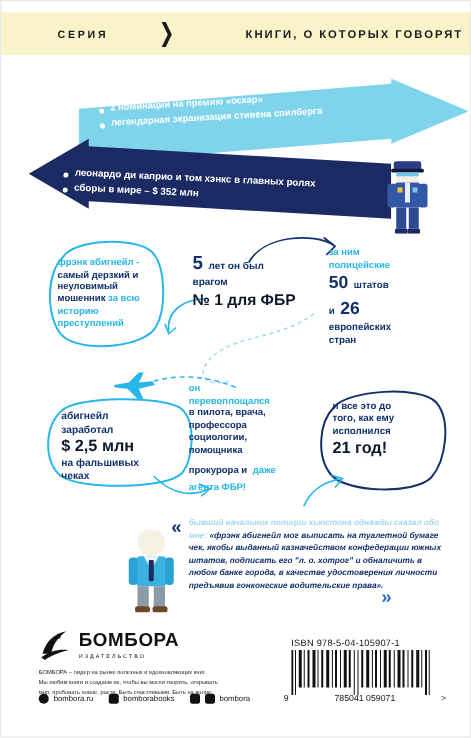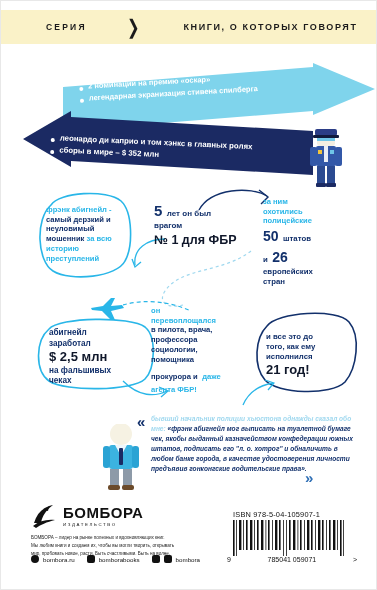--- a/index.html
+++ b/index.html
@@ -27,21 +27,21 @@
   .series-band .lbl{
     font-size:8.5px;font-weight:bold;letter-spacing:2.2px;
     color:#1b1b1b;margin-left:45px;
   }
   .series-band .chev{
     margin-left:38px;font-size:20px;color:#1b1b1b;font-weight:300;
     line-height:1;transform:scaleX(.75);
   }
   .series-band .name{
     font-size:9px;font-weight:bold;letter-spacing:1.6px;
-    color:#1b1b1b;margin-left:18px;padding-left:24px;
+    color:#1b1b1b;margin-left:31px;padding-left:24px;
   }
 
   
   .arrow-wrap{position:absolute;}
   .arrow-txt{position:absolute;}
   .bullet-line{
     display:flex;align-items:flex-start;line-height:1.15;margin-bottom:3px;
   }
   .bullet-line .dot{
     width:4px;height:4px;border-radius:50%;flex:0 0 auto;margin:4px 5px 0 0;
@@ -181,21 +181,20 @@
     <div class="tline numcy" style="font-size:12.5px;">№ 1 для ФБР</div>
   </div>
 
   <svg style="position:absolute;left:196px;top:183px;" width="76" height="30" viewBox="0 0 76 30">
     <path d="M2,26 C14,4 54,2 70,12" fill="none" stroke="#12306b" stroke-width="1.4"></path>
     <path d="M62,6 L71,13 L64,20" fill="none" stroke="#12306b" stroke-width="1.4"></path>
   </svg>
 
   <div class="cloud txt" style="left:262px;top:196px;width:100px;">
     <div class="tline cy" style="font-size:7.6px;">за ним</div>
-    <div class="tline cy" style="font-size:7.6px;">охотились</div>
     <div class="tline cy" style="font-size:7.6px;">полицейские</div>
     <div class="tline">
       <span class="num" style="font-size:14px;">50</span>
       <span class="dk" style="font-size:7.8px;">штатов</span>
     </div>
     <div class="tline">
       <span class="dk" style="font-size:7.8px;">и</span>
       <span class="num" style="font-size:14px;">26</span>
     </div>
     <div class="tline dk" style="font-size:7.8px;">европейских</div>
@@ -239,21 +238,21 @@
     <div class="tline">
       <span class="dk" style="font-size:7.6px;">прокурора и</span>
       <span class="cy" style="font-size:7.6px;">даже</span>
     </div>
     <div class="tline cy" style="font-size:7.6px;">агента ФБР!</div>
   </div>
 
   <svg class="cloud" style="left:250px;top:305px;" width="110" height="92" viewBox="0 0 110 92">
     <path d="M16,20 C26,6 86,2 98,16 C110,30 106,62 94,76 C80,90 26,88 14,74 C2,60 4,32 16,20 Z" fill="none" stroke="#12306b" stroke-width="1.6" stroke-linecap="round"></path>
   </svg>
-  <div class="cloud txt" style="left:265px;top:331px;width:92px;">
+  <div class="cloud txt" style="left:265px;top:319px;width:92px;">
     <div class="tline dk" style="font-size:7.8px;">и все это до</div>
     <div class="tline dk" style="font-size:7.8px;">того, как ему</div>
     <div class="tline dk" style="font-size:7.8px;">исполнился</div>
     <div class="tline numcy" style="font-size:13px;">21 год!</div>
   </div>
 
   <svg style="position:absolute;left:240px;top:378px;" width="34" height="28" viewBox="0 0 34 28">
     <path d="M2,26 C8,12 20,6 32,4" fill="none" stroke="#29b6e8" stroke-width="1.3"></path>
     <path d="M24,1 L33,4 L27,11" fill="none" stroke="#29b6e8" stroke-width="1.3"></path>
   </svg>

